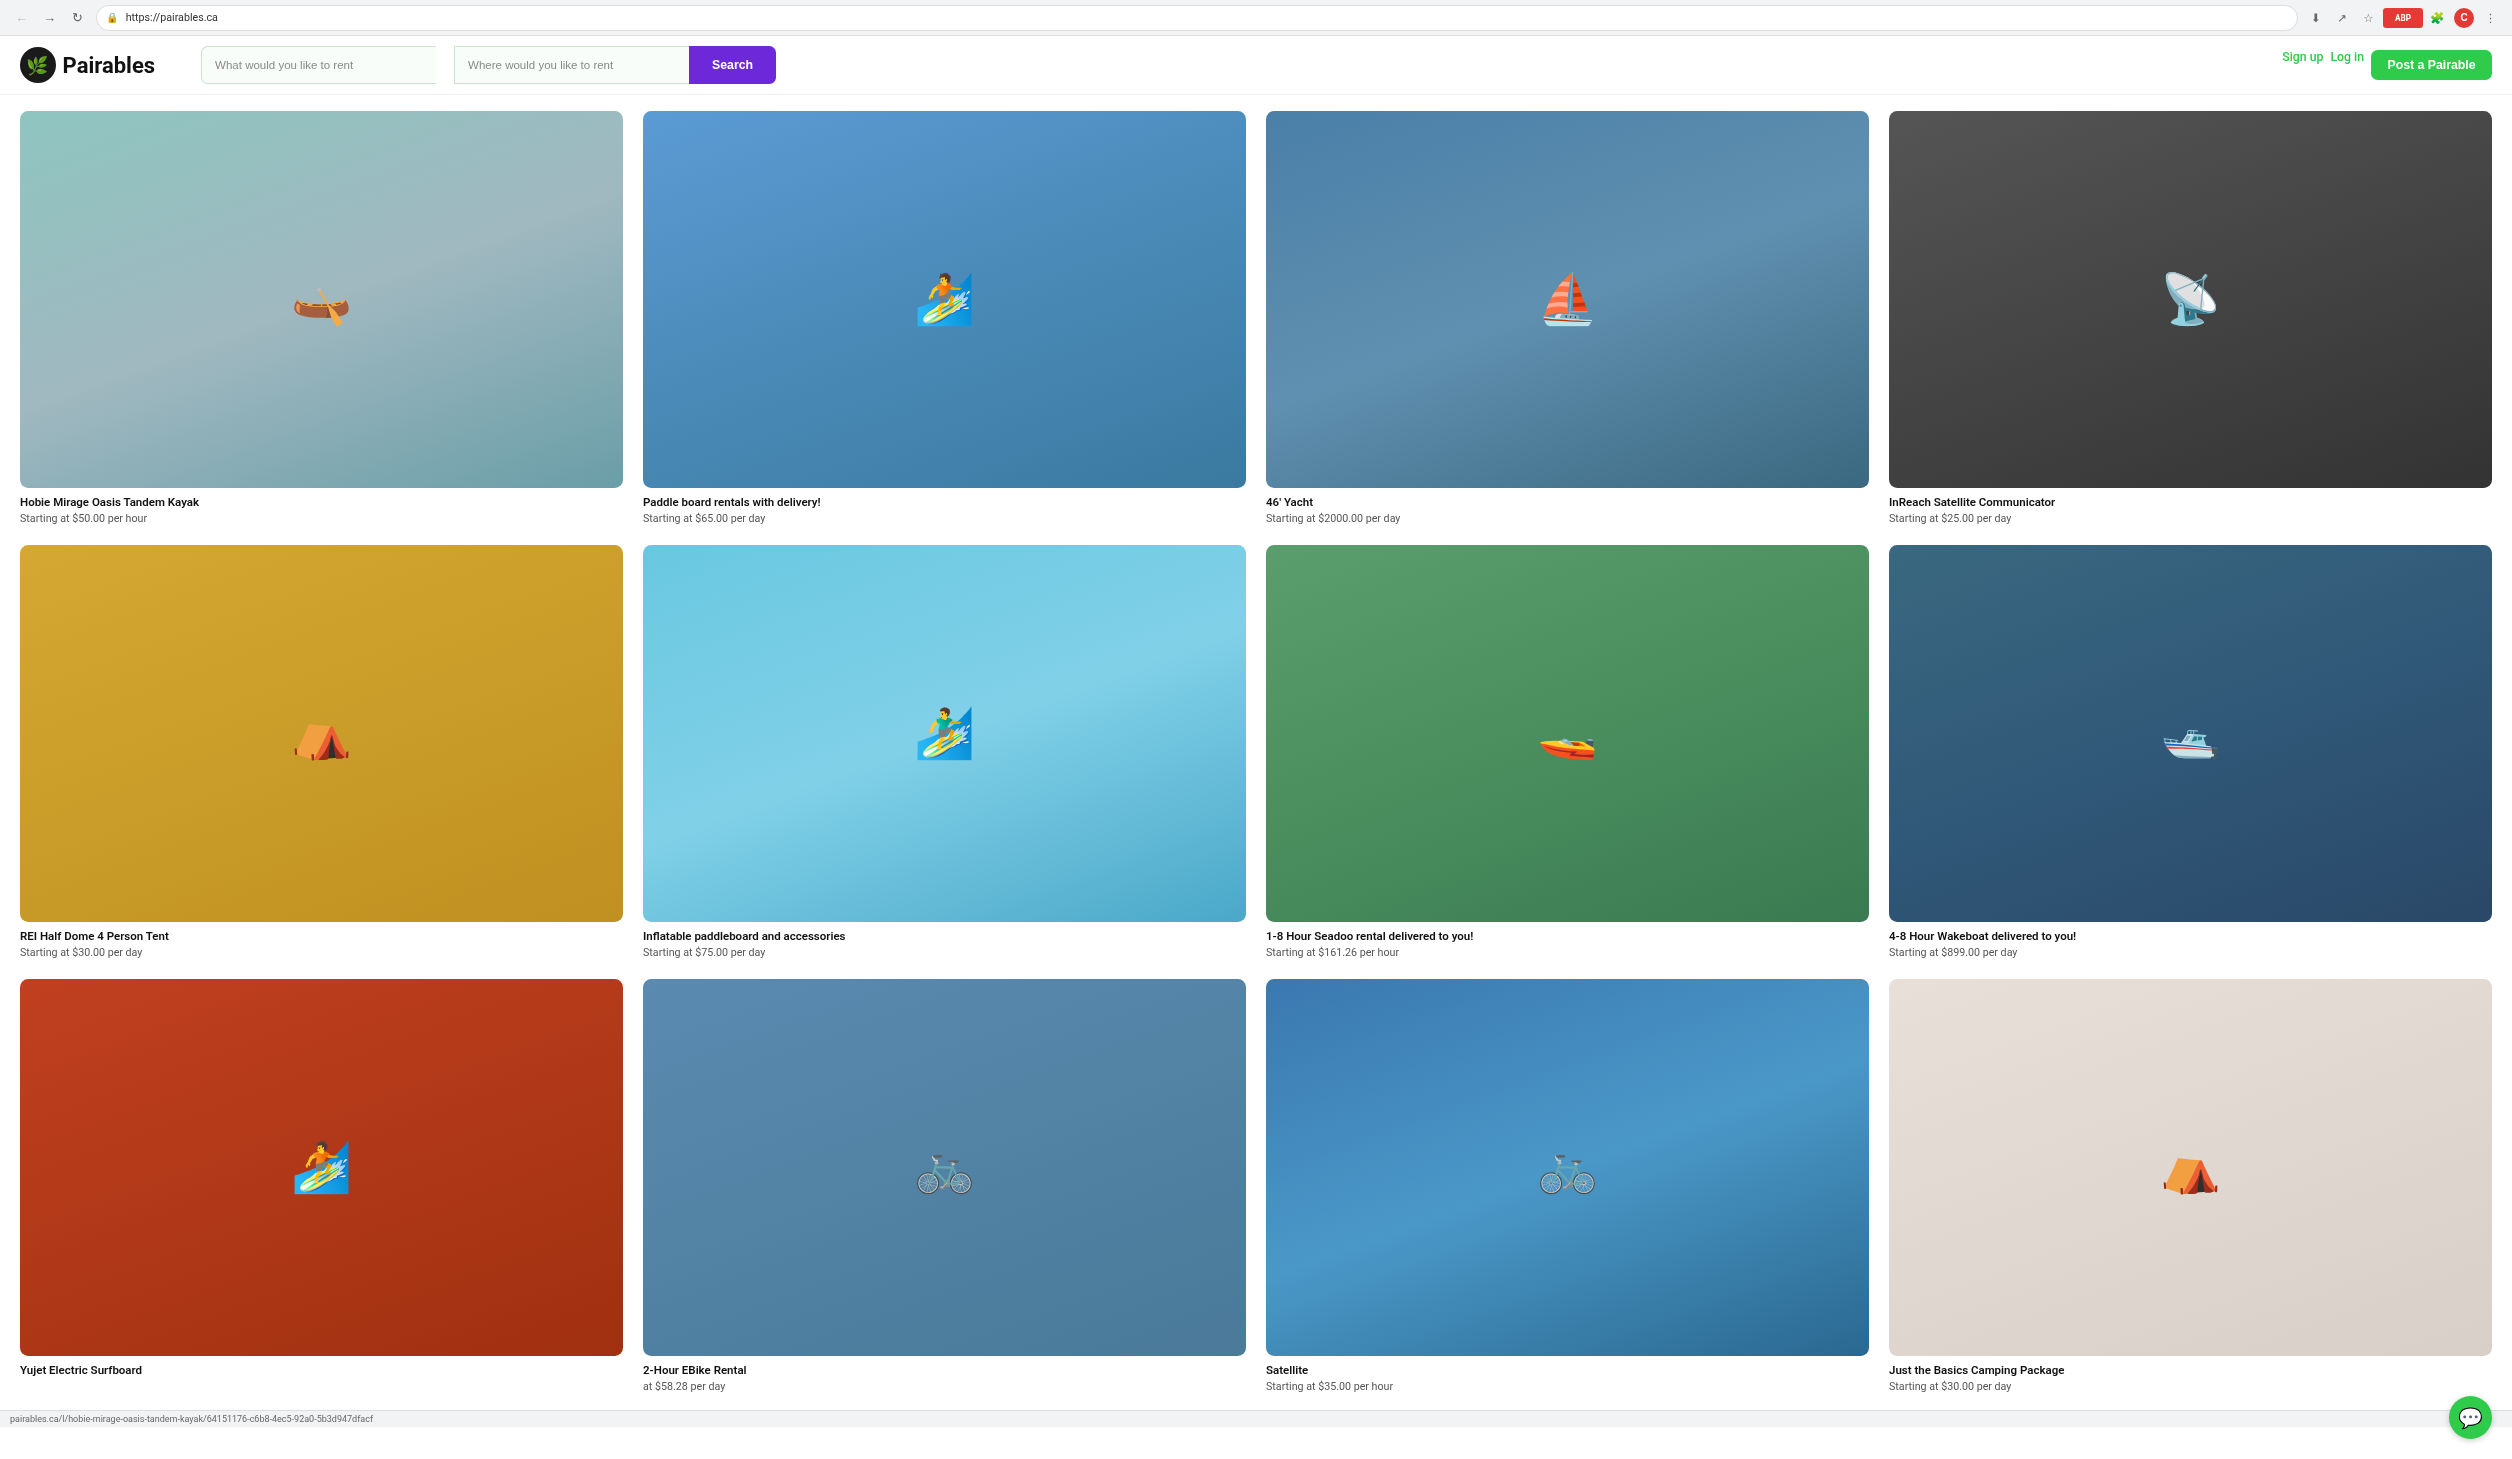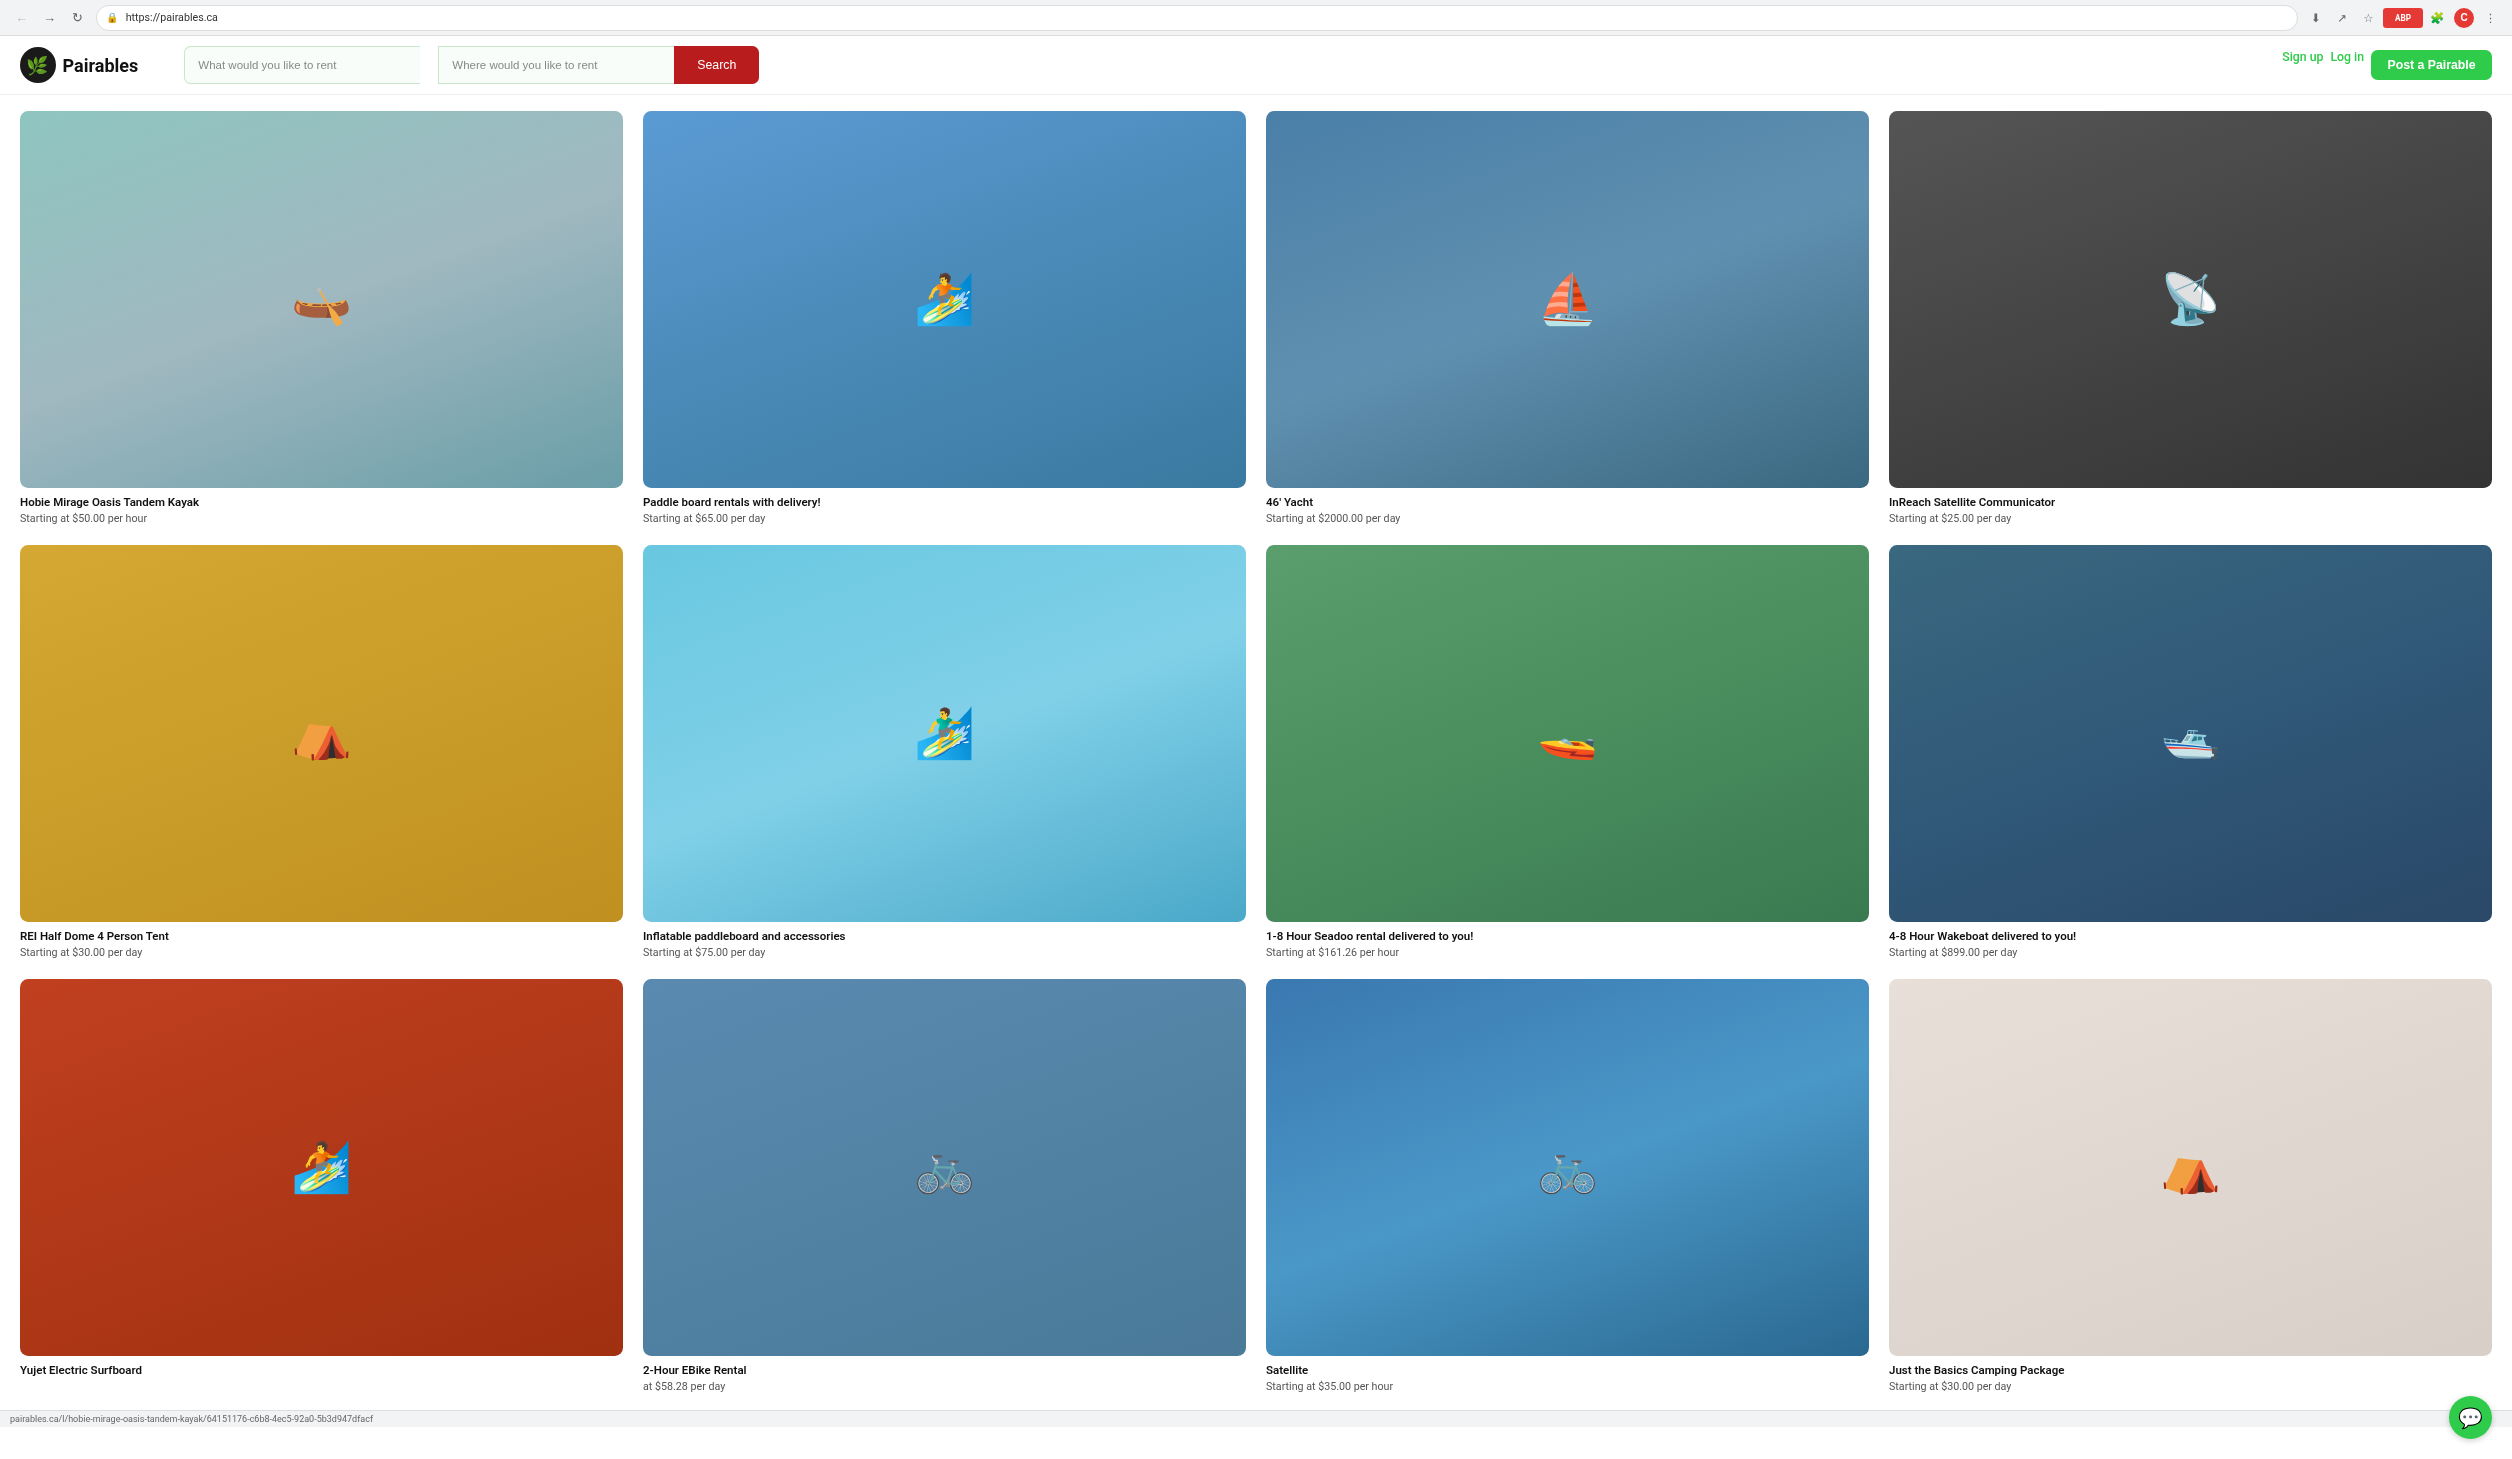--- a/index.html
+++ b/index.html
@@ -49,32 +49,32 @@
     header {
       display: flex; align-items: center; padding: 10px 20px;
       border-bottom: 0.8px solid #eee; background: #fff;
       gap: 13px;
     }
     .logo { display: flex; align-items: center; gap: 6.6px; text-decoration: none; color: #111; }
     .logo-icon {
       width: 36px; height: 36px; background: #1a1a1a; border-radius: 50%;
       display: flex; align-items: center; justify-content: center; color: #5cb85c; font-size: 18px;
     }
-    .logo-text { font-size: 18px; font-weight: 700; color: #111; }
+    .logo-text { font-size: 22px; font-weight: 700; color: #111; }
     .search-bar { display: flex; gap: 0; flex: 1; max-width: 575px; margin-left: 33px; }
     .search-input {
       flex: 1; height: 38px; border: 1.2px solid #c8e6c9; border-right: none;
       border-radius: 6.6px 0 0 6.6px; padding: 0 13px; font-size: 11.5px; color: #444;
       outline: none; background: #f9fdf9;
     }
     .search-input::placeholder { color: #888; }
     .search-input.location { border-left: 0.8px solid #c8e6c9; border-radius: 0; margin-left: 18px; }
     .search-btn {
-      height: 38px; padding: 0 23px; background: #b91c1c; border: none;
-      border-radius: 0 6.6px 6.6px 0; color: #fff; font-size: 12.3px; font-weight: 400;
+      height: 38px; padding: 0 23px; background: #6d28d9; border: none;
+      border-radius: 0 6.6px 6.6px 0; color: #fff; font-size: 12.3px; font-weight: 700;
       cursor: pointer;
     }
     .nav-links { margin-left: auto; display: flex; align-items: flex-start; gap: 7px; }
     .nav-link { text-decoration: none; color: #2ecc4a; font-size: 12.3px; font-weight: 500; }
     .post-btn {
       background: #2ecc4a; color: #fff; border: none; border-radius: 6.6px;
       padding: 8.2px 16.4px; font-size: 12.3px; font-weight: 600; cursor: pointer;
     }
 
     

